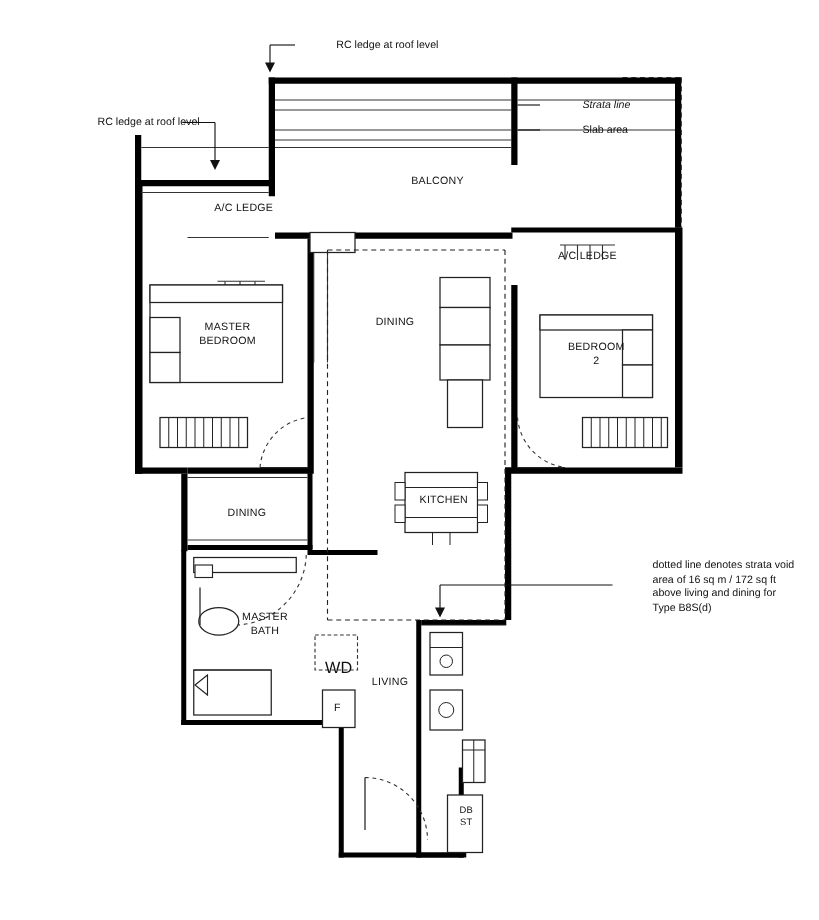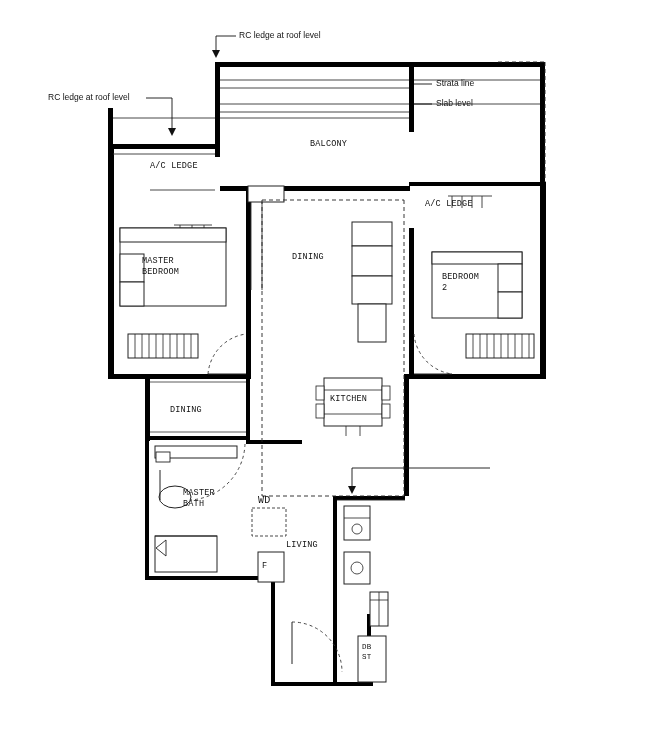--- a/index.html
+++ b/index.html
@@ -19,28 +19,29 @@
   }
   .lbl {
     position: absolute;
     font-size: 8.5px;
     color: #111111;
     letter-spacing: 0.2px;
     line-height: 11px;
     white-space: pre;
   }
   .lbl.center {
-    font-family: Liberation Mono, monospace;
+    text-align: center;
   }
   .note {
     position: absolute;
     font-size: 8.5px;
     color: #111111;
     line-height: 11.5px;
     white-space: pre;
+    margin-left: 30px;
   }
   svg.overlay {
     position: absolute;
     left: 0;
     top: 0;
     width: 655px;
     height: 736px;
     pointer-events: none;
   }
 </style>
@@ -262,24 +263,28 @@
   <div class="lbl center" style="left:425px;top:199px;width:90px;">A/C LEDGE</div>
   <div class="lbl center" style="left:142px;top:256px;width:80px;">MASTER
 BEDROOM</div>
   <div class="lbl center" style="left:292px;top:252px;width:48px;">DINING</div>
   <div class="lbl center" style="left:442px;top:272px;width:70px;">BEDROOM
 2</div>
   <div class="lbl center" style="left:170px;top:405px;width:55px;">DINING</div>
   <div class="lbl center" style="left:330px;top:394px;width:50px;">KITCHEN</div>
   <div class="lbl center" style="left:183px;top:488px;width:58px;">MASTER
 BATH</div>
-  <div class="lbl center" style="left:258px;top:495px;width:26px;font-size:10px;">WD</div>
+  <div class="lbl center" style="left:258px;top:528px;width:26px;font-size:13px;">WD</div>
   <div class="lbl center" style="left:286px;top:540px;width:52px;">LIVING</div>
   <div class="lbl center" style="left:262px;top:561px;width:16px;">F</div>
   <div class="lbl center" style="left:362px;top:643px;width:22px;font-size:7.5px;line-height:9.5px;">DB
 ST</div>
 
   <div class="note" style="left:239px;top:30px;">RC ledge at roof level</div>
   <div class="note" style="left:48px;top:92px;">RC ledge at roof level</div>
-  <div class="note" style="left:436px;top:78px;">Strata line</div>
-  <div class="note" style="left:436px;top:98px;">Slab level</div>
+  <div class="note" style="left:436px;top:78px;font-style:italic;">Strata line</div>
+  <div class="note" style="left:436px;top:98px;">Slab area</div>
+  <div class="note" style="left:492px;top:446px;">dotted line denotes strata void
+area of 16 sq m / 172 sq ft
+above living and dining for
+Type B8S(d)</div>
 
 </div>
 
 </body></html>

